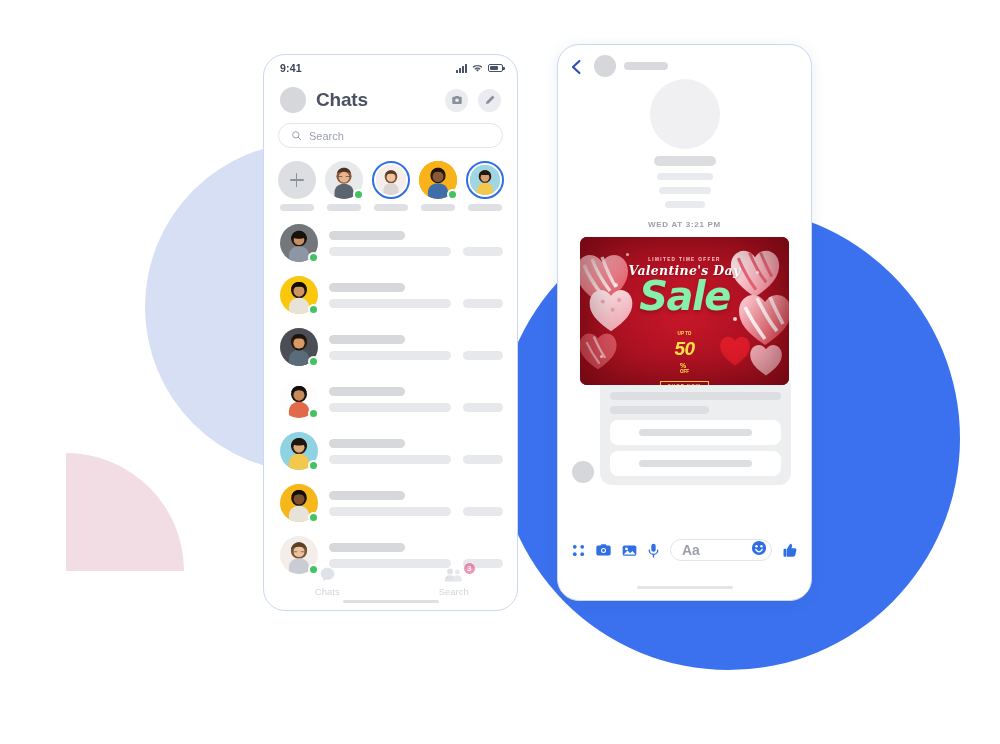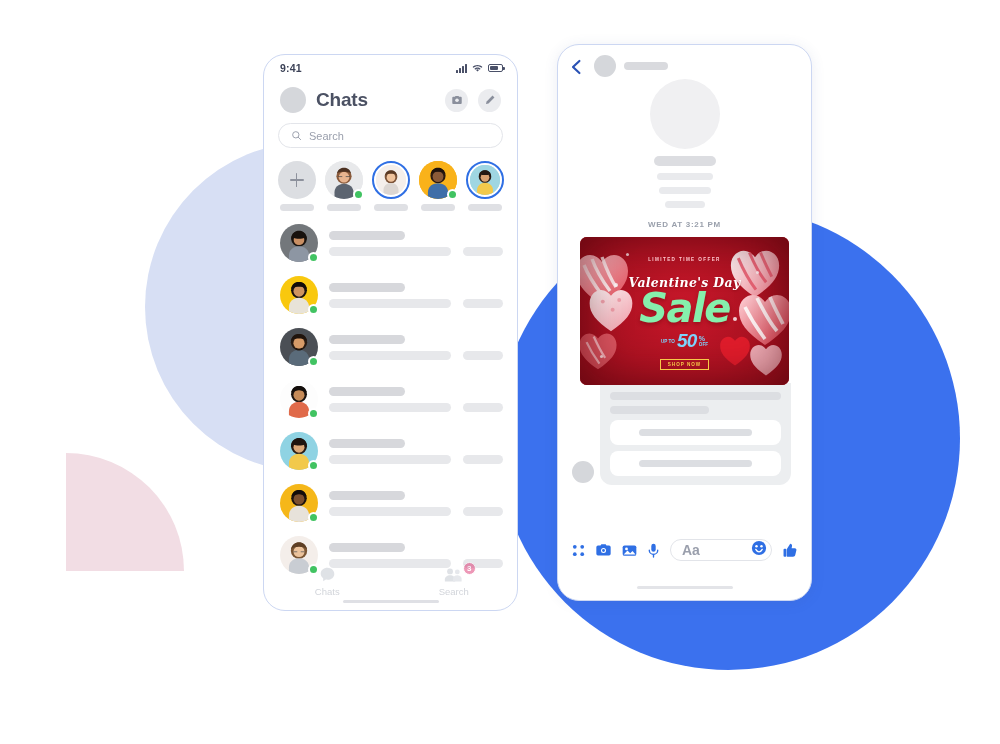--- a/index.html
+++ b/index.html
@@ -159,31 +159,31 @@
   .heart svg{ display:block; }
   .confetti{ position:absolute; background:#fff; opacity:.8; }
   .ad-content{
     position:absolute; left:0; right:0; top:20px; text-align:center; z-index:5;
   }
   .ad-kicker{
     font-size:4.6px; letter-spacing:1.4px; color:#ffc9cf; font-weight:700;
   }
   .ad-valentines{
     font-family:"DejaVu Serif", serif; font-style:italic; font-weight:700;
-    font-size:12.5px; color:#fff; margin-top:13px; letter-spacing:.3px;
+    font-size:12.5px; color:#fff; margin-top:1px; letter-spacing:.3px;
     text-shadow:0 1px 2px rgba(90,0,10,.35);
   }
   .ad-sale{
     font-family:"DejaVu Sans", sans-serif; font-weight:700; font-style:italic;
     font-size:40px; line-height:40px; color:#86efac; margin-top:-2px; letter-spacing:-1.5px;
     text-shadow:0 2px 4px rgba(90,0,10,.4);
   }
   .ad-disc{
     display:flex; align-items:center; justify-content:center; gap:2px;
-    margin-top:2px; color:#7dd3fc;
+    margin-top:15px; color:#fde047;flex-direction:column;
   }
   .ad-upto{ font-size:4.6px; font-weight:700; line-height:5px; text-align:right;}
   .ad-50{ font-size:19px; font-weight:700; font-style:italic; letter-spacing:-.6px;}
   .ad-pct{ font-size:7px;font-weight:700;line-height:7px;}
   .ad-off{ font-size:4.6px;font-weight:700;line-height:5px;}
   .ad-shop{
     display:inline-block; margin-top:4px; padding:2px 7px;
     border:.8px solid #f7c948; color:#f7c948; font-size:4.6px; font-weight:700;
     letter-spacing:1px;
   }

